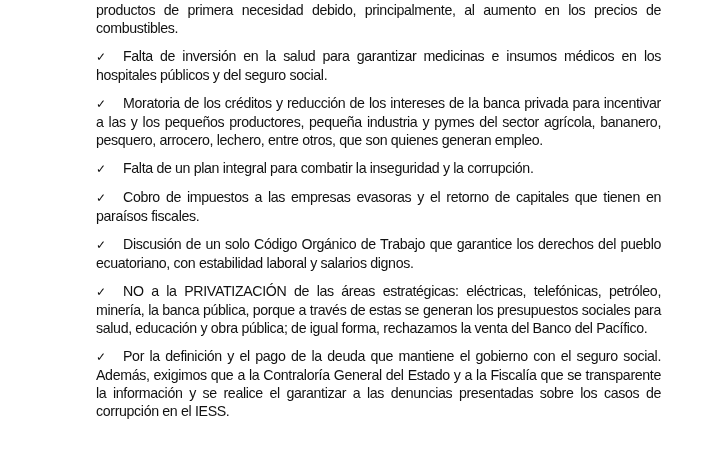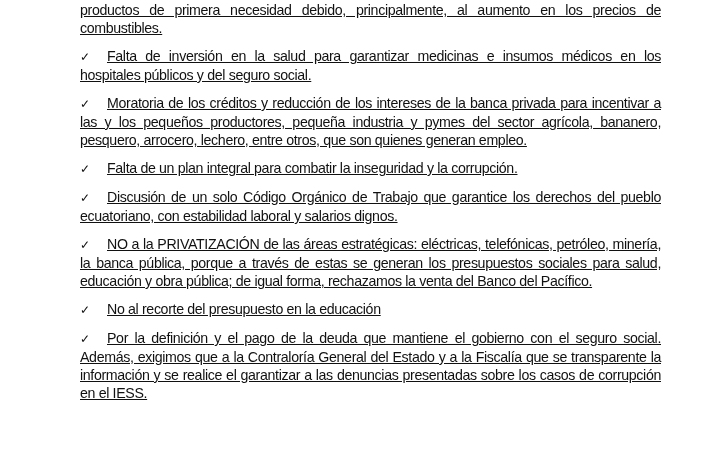--- a/index.html
+++ b/index.html
@@ -18,24 +18,23 @@
     .page {
       position: absolute;
       left: 80px;
       top: 0px;
       width: 581px;
     }
     .para {
       font-size: 14.2px;
       line-height: 18px;
       text-align: justify;
-      margin: 0 0 10px 0;
+      margin: 0 0 10px 16px;
       letter-spacing: -0.35px;
       word-spacing: 0px;
-      text-decoration: underline;
     }
     .para.first {
       margin-top: 1px;
     }
     .check {
       display: inline-block;
       width: 27px;
       font-size: 12px;
     }
   </style>
@@ -44,21 +43,21 @@
 
 <div class="page">
   <p class="para first">productos de primera necesidad debido, principalmente, al aumento en los precios de combustibles.</p>
 
   <p class="para"><span class="check">✓</span><span>Falta de inversión en la salud para garantizar medicinas e insumos médicos en los hospitales públicos y del seguro social.</span></p>
 
   <p class="para"><span class="check">✓</span><span>Moratoria de los créditos y reducción de los intereses de la banca privada para incentivar a las y los pequeños productores, pequeña industria y pymes del sector agrícola, bananero, pesquero, arrocero, lechero, entre otros, que son quienes generan empleo.</span></p>
 
   <p class="para"><span class="check">✓</span><span>Falta de un plan integral para combatir la inseguridad y la corrupción.</span></p>
 
+  <p class="para"><span class="check">✓</span><span>Cobro de impuestos a las empresas evasoras y el retorno de capitales que tienen en paraísos fiscales.</span></p>
 
   <p class="para"><span class="check">✓</span><span>Discusión de un solo Código Orgánico de Trabajo que garantice los derechos del pueblo ecuatoriano, con estabilidad laboral y salarios dignos.</span></p>
 
   <p class="para"><span class="check">✓</span><span>NO a la PRIVATIZACIÓN de las áreas estratégicas: eléctricas, telefónicas, petróleo, minería, la banca pública, porque a través de estas se generan los presupuestos sociales para salud, educación y obra pública; de igual forma, rechazamos la venta del Banco del Pacífico.</span></p>
 
-  <p class="para"><span class="check">✓</span><span>No al recorte del presupuesto en la educación</span></p>
 
   <p class="para"><span class="check">✓</span><span>Por la definición y el pago de la deuda que mantiene el gobierno con el seguro social. Además, exigimos que a la Contraloría General del Estado y a la Fiscalía que se transparente la información y se realice el garantizar a las denuncias presentadas sobre los casos de corrupción en el IESS.</span></p>
 </div>
 
 </body></html>

